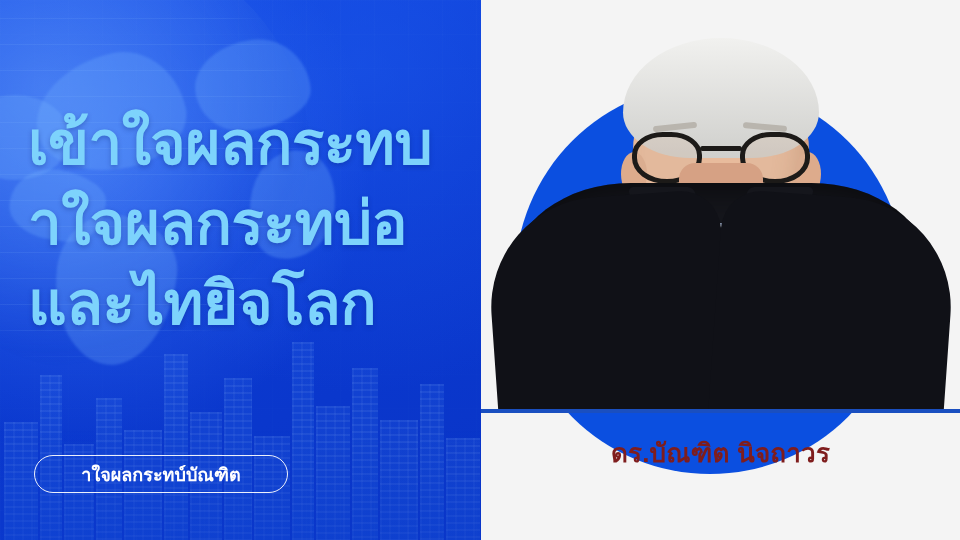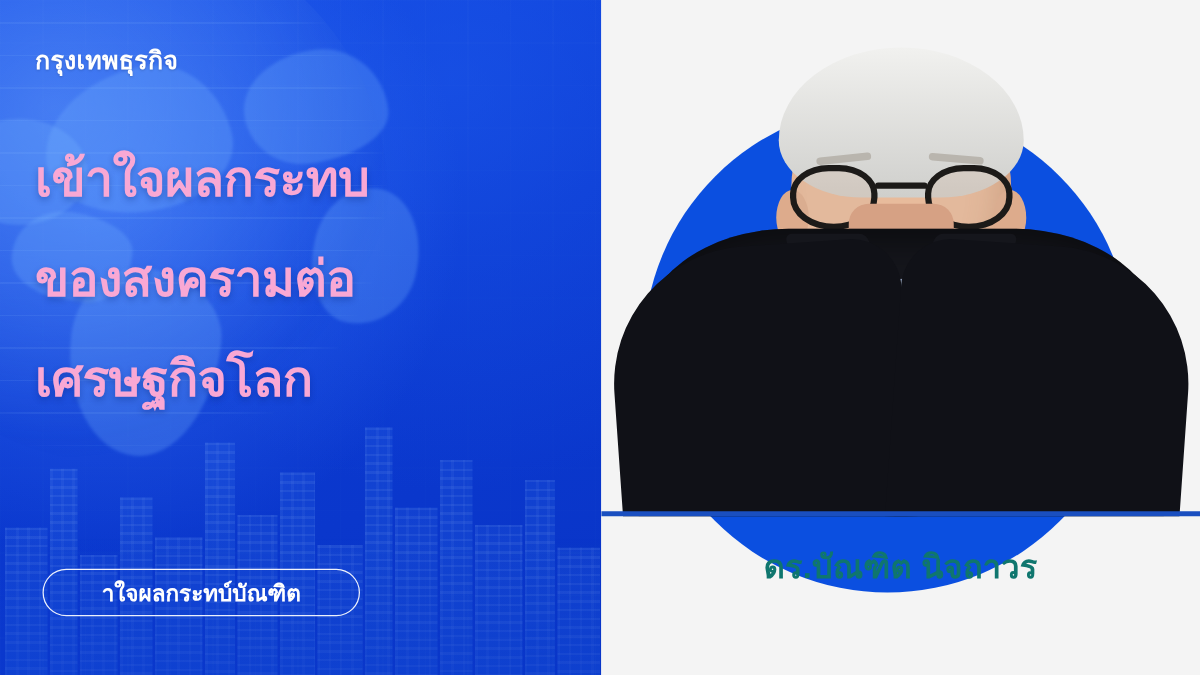--- a/index.html
+++ b/index.html
@@ -85,22 +85,22 @@
     position:absolute;left:28px;top:32px;
     color:#ffffff;font-size:20px;font-weight:700;letter-spacing:.2px;
     text-shadow:0 1px 2px rgba(0,0,0,.18);
     white-space:nowrap;
   }
 
   .headline{
     position:absolute;left:28px;top:104px;width:440px;
   }
   .headline .hl-line{
-    display:block;color:#f9a8d4;
-    font-size:40px;font-weight:800;line-height:80px;
+    display:block;color:#7dd3fc;
+    font-size:60px;font-weight:800;line-height:80px;
     letter-spacing:-0.5px;white-space:nowrap;
     text-shadow:0 2px 5px rgba(4,30,110,.30);
   }
 
   .badge{
     position:absolute;left:34px;top:455px;
     height:38px;min-width:254px;box-sizing:border-box;
     border:1.6px solid rgba(255,255,255,.92);
     border-radius:19px;
     display:flex;align-items:center;justify-content:center;
@@ -117,21 +117,21 @@
     position:absolute;left:34px;top:84px;width:390px;height:390px;border-radius:50%;
     background:#0b4fe0;
   }
   .divider{
     position:absolute;left:0;top:409px;width:479px;height:4px;
     background:#1a4fc0;
   }
   .speaker-name{
     position:absolute;left:0;top:432px;width:479px;
     text-align:center;
-    color:#0f766e;font-size:26px;font-weight:800;letter-spacing:.2px;
+    color:#7f1d1d;font-size:26px;font-weight:800;letter-spacing:.2px;
     white-space:nowrap;
   }
 
   
   .portrait{
     position:absolute;left:0;top:0;width:479px;height:413px;overflow:hidden;
   }
   .p-body{
     position:absolute;left:50%;transform:translateX(-50%);
     bottom:0;width:420px;height:230px;
@@ -255,26 +255,25 @@
       <div class="bldg" style="left:352px;width:26px;height:172px;"></div>
       <div class="bldg" style="left:380px;width:38px;height:120px;"></div>
       <div class="bldg" style="left:420px;width:24px;height:156px;"></div>
       <div class="bldg" style="left:446px;width:34px;height:102px;"></div>
       <div class="city-reflect"></div>
     </div>
 
     <div class="grid"></div>
 
     <div class="left-content">
-      <div class="brand">กรุงเทพธุรกิจ</div>
 
       <div class="headline">
         <span class="hl-line">เข้าใจผลกระทบ</span>
-        <span class="hl-line">ของสงครามต่อ</span>
-        <span class="hl-line">เศรษฐกิจโลก</span>
+        <span class="hl-line">าใจผลกระทบ่อ</span>
+        <span class="hl-line">และไทยิจโลก</span>
       </div>
 
       <div class="badge">าใจผลกระทบ์บัณฑิต</div>
     </div>
   </div>
 
   <div class="right-panel">
     <div class="circle"></div>
 
     <div class="portrait">

